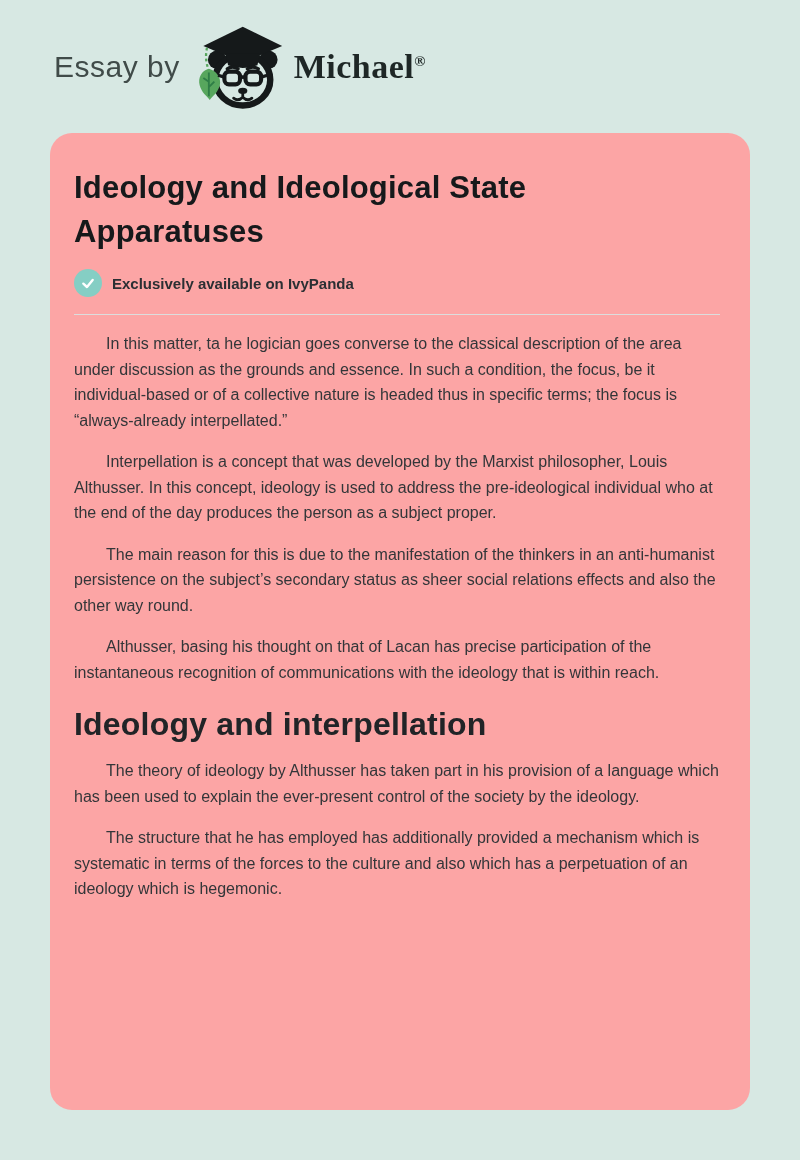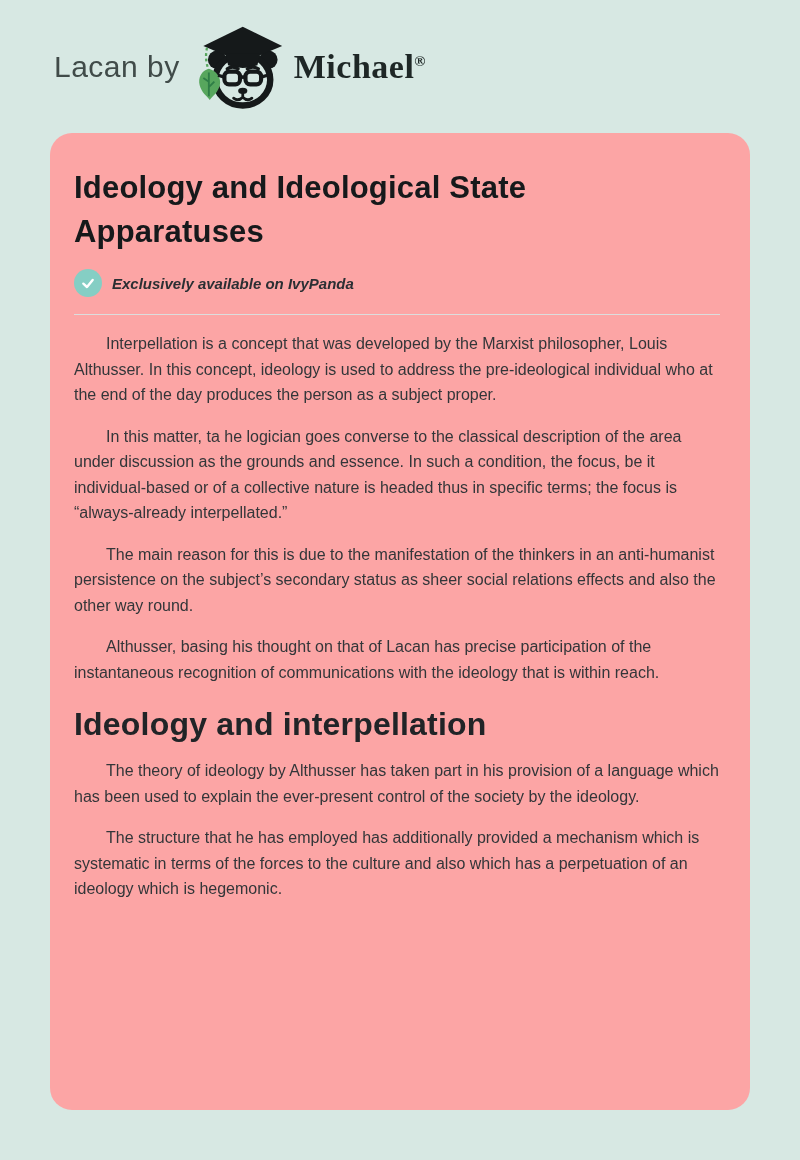--- a/index.html
+++ b/index.html
@@ -72,21 +72,20 @@
     display: flex;
     align-items: center;
     justify-content: center;
     flex: 0 0 auto;
   }
   .badge-label {
     margin-left: 10px;
     font-size: 15px;
     font-weight: bold;
     color: #2b2f33;
-    font-style: italic;
   }
   .divider {
     border: none;
     border-top: 1px solid #dcdddd;
     margin: 17px 0 4px 0;
   }
   .body-text p {
     font-size: 16px;
     line-height: 25.5px;
     color: #333639;
@@ -99,21 +98,21 @@
     color: #212427;
     margin: 21px 0 0 0;
     line-height: 36px;
     letter-spacing: 0.2px;
   }
 </style>
 </head>
 <body>
 
 <div class="header">
-  <span class="essay-by">Lacan by</span>
+  <span class="essay-by">Essay by</span>
 
   <svg class="logo" viewBox="0 0 100 96" xmlns="http://www.w3.org/2000/svg">
 
     <circle cx="25" cy="40" r="10" fill="#15191a"></circle>
     <circle cx="81" cy="40" r="10" fill="#15191a"></circle>
 
     <ellipse cx="53" cy="62" rx="30" ry="28" fill="#d7e8e3" stroke="#15191a" stroke-width="7"></ellipse>
 
     <polygon points="53,4 96,25 53,43 10,25" fill="#15191a"></polygon>
     <path d="M34,33 L72,33 L69,46 Q53,52 37,46 Z" fill="#15191a"></path>
@@ -147,22 +146,22 @@
       <svg width="16" height="16" viewBox="0 0 24 24" fill="none" xmlns="http://www.w3.org/2000/svg">
         <polyline points="5,13 10.5,18 19,7.5" stroke="#ffffff" stroke-width="3.6" stroke-linecap="round" stroke-linejoin="round"></polyline>
       </svg>
     </span>
     <span class="badge-label">Exclusively available on IvyPanda</span>
   </div>
 
   <hr class="divider">
 
   <div class="body-text">
+    <p>In this matter, ta he logician goes converse to the classical description of the area under discussion as the grounds and essence. In such a condition, the focus, be it individual-based or of a collective nature is headed thus in specific terms; the focus is “always-already interpellated.”</p>
     <p>Interpellation is a concept that was developed by the Marxist philosopher, Louis Althusser. In this concept, ideology is used to address the pre-ideological individual who at the end of the day produces the person as a subject proper.</p>
-    <p>In this matter, ta he logician goes converse to the classical description of the area under discussion as the grounds and essence. In such a condition, the focus, be it individual-based or of a collective nature is headed thus in specific terms; the focus is “always-already interpellated.”</p>
     <p>The main reason for this is due to the manifestation of the thinkers in an anti-humanist persistence on the subject’s secondary status as sheer social relations effects and also the other way round.</p>
     <p>Althusser, basing his thought on that of Lacan has precise participation of the instantaneous recognition of communications with the ideology that is within reach.</p>
 
     <h2 class="section-heading">Ideology and interpellation</h2>
 
     <p>The theory of ideology by Althusser has taken part in his provision of a language which has been used to explain the ever-present control of the society by the ideology.</p>
     <p>The structure that he has employed has additionally provided a mechanism which is systematic in terms of the forces to the culture and also which has a perpetuation of an ideology which is hegemonic.</p>
   </div>
 </div>
 

